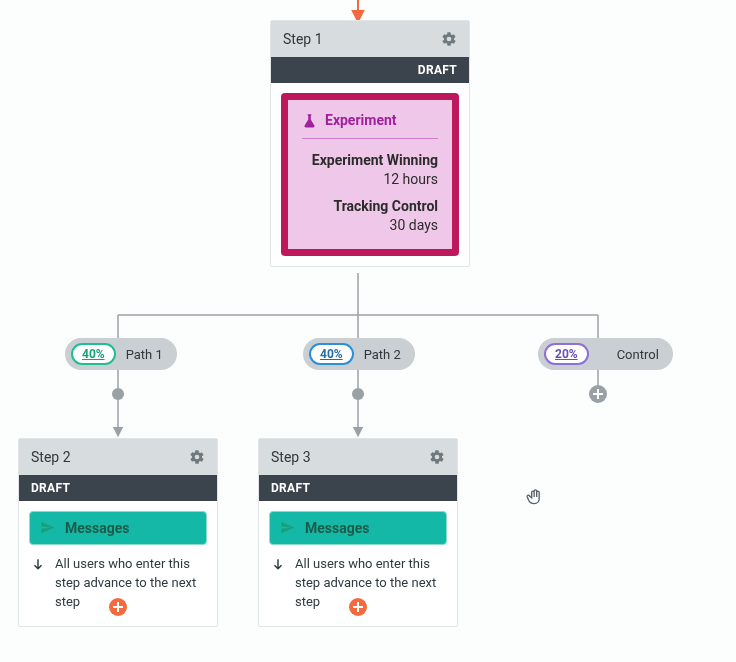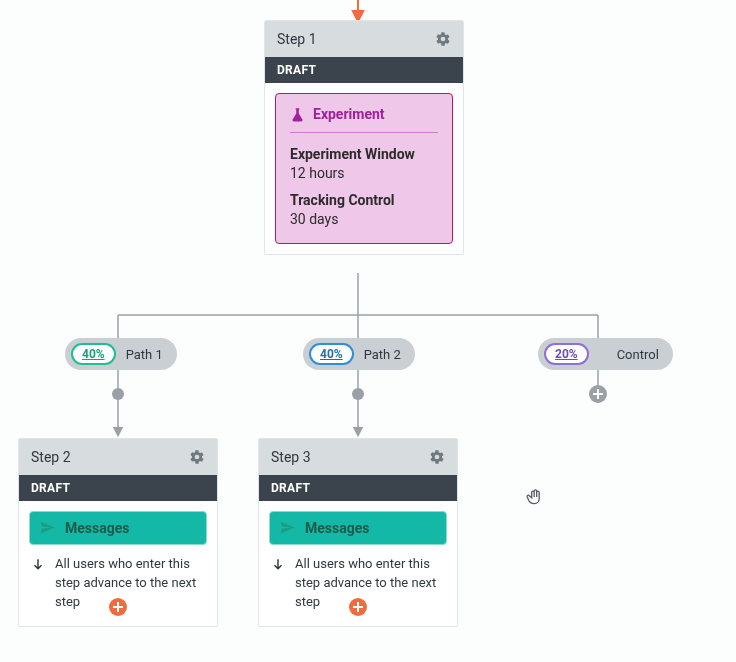--- a/index.html
+++ b/index.html
@@ -41,21 +41,21 @@
     font-size:12px;
     font-weight:700;
     padding:6px 12px;
     letter-spacing:.3px;
   }
 
   
   .step-body { padding:10px; }
   .experiment {
     background:#efc8e9;
-    border:1px solid #be185d;
+    border:7px solid #be185d;
     border-radius:4px;
     padding:12px 14px 14px 14px;
   }
   .exp-title-row {
     display:flex; align-items:center; gap:8px;
     padding-bottom:10px;
     border-bottom:1px solid #d07ccd;
     margin-bottom:12px;
   }
   .exp-title { color:#a1209c; font-weight:700; font-size:14px; }
@@ -148,42 +148,42 @@
   <line x1="598" y1="315" x2="598" y2="338" stroke="#9aa1a6" stroke-width="1.5"></line>
 
   <line x1="118" y1="367" x2="118" y2="433" stroke="#9aa1a6" stroke-width="1.5" marker-end="url(#arrowGray)"></line>
   <circle cx="118" cy="394" r="6" fill="#9aa1a6"></circle>
   <line x1="358" y1="367" x2="358" y2="433" stroke="#9aa1a6" stroke-width="1.5" marker-end="url(#arrowGray)"></line>
   <circle cx="358" cy="394" r="6" fill="#9aa1a6"></circle>
 
   <line x1="598" y1="367" x2="598" y2="386" stroke="#9aa1a6" stroke-width="1.5"></line>
 </svg>
 
-<div class="step-card" style="left:264px; top:20px;">
+<div class="step-card" style="left:270px; top:20px;text-align:right;">
   <div class="step-header">
     <span>Step 1</span>
     <span class="gear">
       <svg width="16" height="16" viewBox="0 0 24 24" fill="currentColor">
           <path d="M19.4 13a7.7 7.7 0 0 0 .1-1 7.7 7.7 0 0 0-.1-1l2.1-1.6a.5.5 0 0 0 .1-.7l-2-3.4a.5.5 0 0 0-.6-.2l-2.5 1a7.3 7.3 0 0 0-1.7-1l-.4-2.6A.5.5 0 0 0 14 2h-4a.5.5 0 0 0-.5.4l-.4 2.6a7.3 7.3 0 0 0-1.7 1l-2.5-1a.5.5 0 0 0-.6.2l-2 3.4a.5.5 0 0 0 .1.7L4.5 11a7.7 7.7 0 0 0 0 2l-2.1 1.6a.5.5 0 0 0-.1.7l2 3.4a.5.5 0 0 0 .6.2l2.5-1a7.3 7.3 0 0 0 1.7 1l.4 2.6A.5.5 0 0 0 10 22h4a.5.5 0 0 0 .5-.4l.4-2.6a7.3 7.3 0 0 0 1.7-1l2.5 1a.5.5 0 0 0 .6-.2l2-3.4a.5.5 0 0 0-.1-.7ZM12 15.5A3.5 3.5 0 1 1 15.5 12 3.5 3.5 0 0 1 12 15.5Z"></path>
         </svg>
     </span>
   </div>
   <div class="status-bar">DRAFT</div>
   <div class="step-body">
     <div class="experiment">
       <div class="exp-title-row">
         <span class="flask">
           <svg width="15" height="15" viewBox="0 0 24 24" fill="currentColor">
               <path d="M15 2H9v2h1v6.2L4.2 20.1A2 2 0 0 0 6 23h12a2 2 0 0 0 1.8-2.9L14 10.2V4h1Z"></path>
             </svg>
         </span>
         <span class="exp-title">Experiment</span>
       </div>
       <div class="exp-field">
-        <div class="k">Experiment Window</div>
+        <div class="k">Experiment Winning</div>
         <div class="v">12 hours</div>
       </div>
       <div class="exp-field" style="margin-bottom:0;">
         <div class="k">Tracking Control</div>
         <div class="v">30 days</div>
       </div>
     </div>
   </div>
 </div>
 

